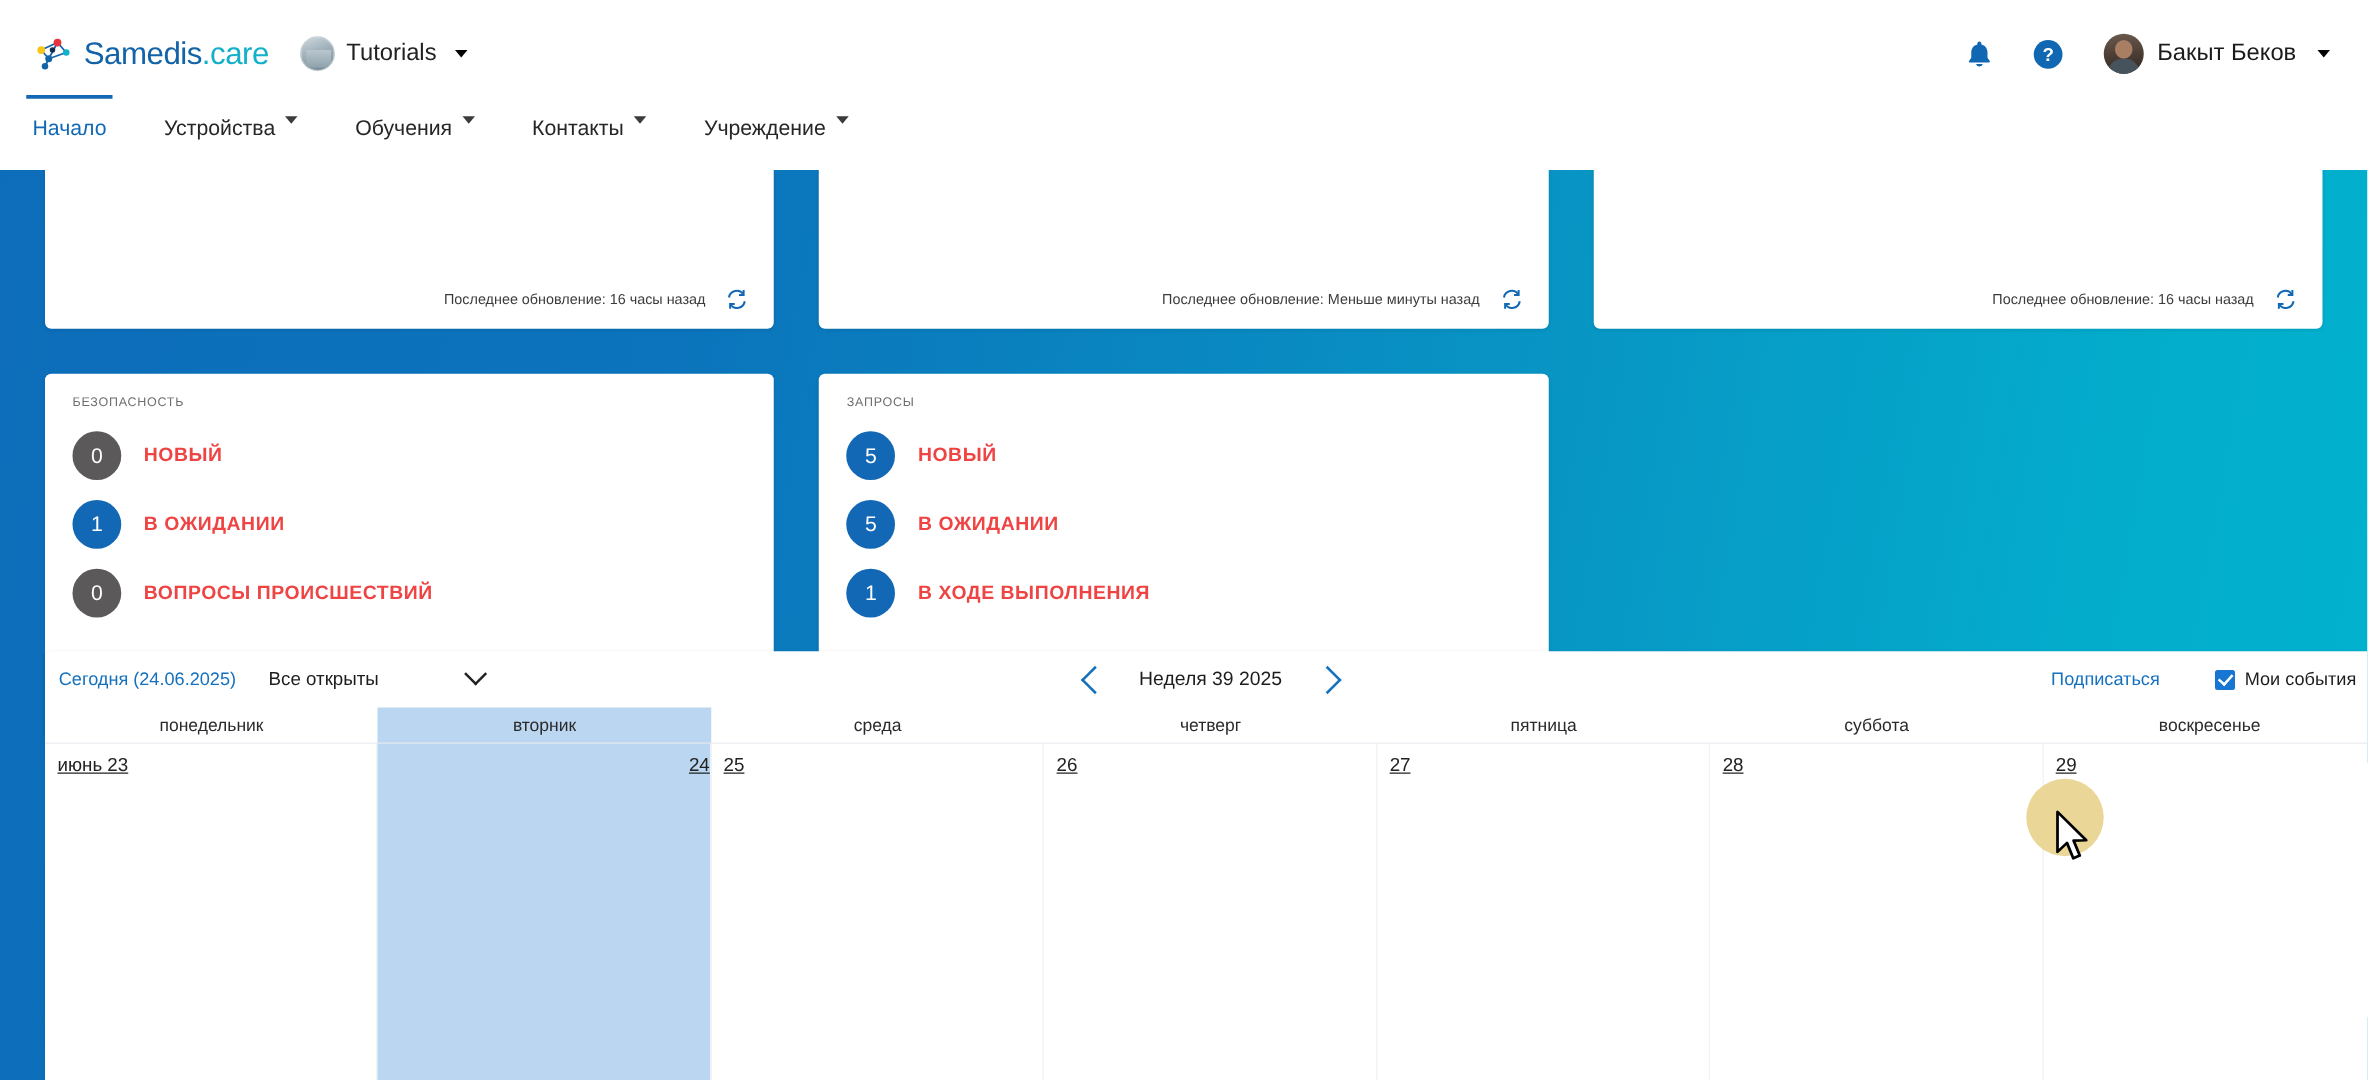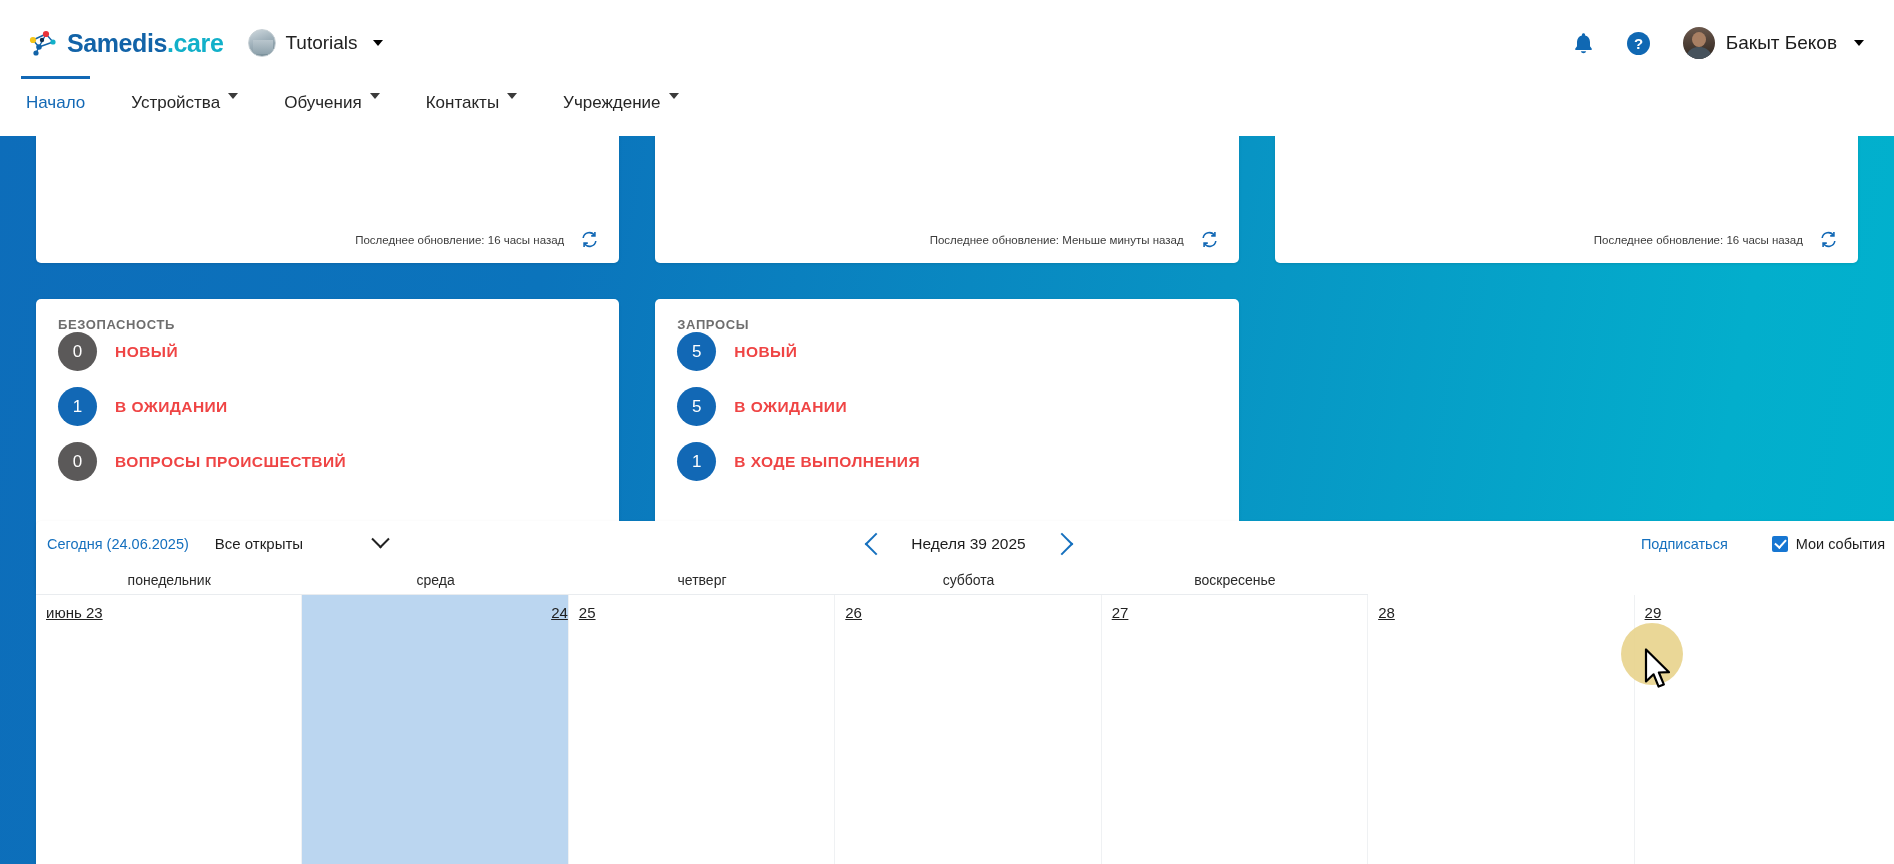--- a/index.html
+++ b/index.html
@@ -33,21 +33,21 @@
   }
   .brand {
     display: flex;
     align-items: center;
     gap: 7px;
     text-decoration: none;
   }
   .logo-mark { width: 34px; height: 30px; display:block; }
   .brand-text {
     font-size: 25px;
-    font-weight: 700;
+    font-weight: 400;
     letter-spacing: -0.4px;
     white-space: nowrap;
   }
   .brand-text .b1 { color: #1263A8; }
   .brand-text .b2 { color: #12B0C9; }
 
   .tutorials {
     display: flex;
     align-items: center;
     gap: 9px;
@@ -190,24 +190,25 @@
     padding: 18px 22px 0 22px;
     box-shadow: 0 1px 3px rgba(0,0,0,0.10);
     display: flex;
     flex-direction: column;
   }
   .card.short { height: 212px; }
   .card.tall  { height: 292px; }
   .card.spacer { background: transparent; box-shadow:none; }
 
   .card-title {
-    font-size: 13px;
+    font-size: 10px;
     letter-spacing: 0.6px;
     color: #6e6e6e;
-    font-weight: 700;
+    font-weight: 400;
+    margin-bottom: 17px;
     text-transform: uppercase;
   }
 
   .stat-row {
     display: flex;
     align-items: center;
     gap: 18px;
     margin-bottom: 16px;
   }
   .bubble {
@@ -616,22 +617,24 @@
           <div class="myevents">
             <span class="cb"></span>
             <span class="myevents-label">Мои события</span>
           </div>
         </div>
       </div>
 
       <div class="cal-grid">
         <div class="cal-head-row">
           <div class="cal-head-cell">понедельник</div>
+          <div class="cal-head-cell today">вторник</div>
           <div class="cal-head-cell">среда</div>
           <div class="cal-head-cell">четверг</div>
+          <div class="cal-head-cell">пятница</div>
           <div class="cal-head-cell">суббота</div>
           <div class="cal-head-cell">воскресенье</div>
         </div>
 
         <div class="cal-body">
           <div class="cal-day first">
             <span class="cal-daynum">июнь 23</span>
           </div>
           <div class="cal-day today">
             <span class="cal-daynum">24</span>

